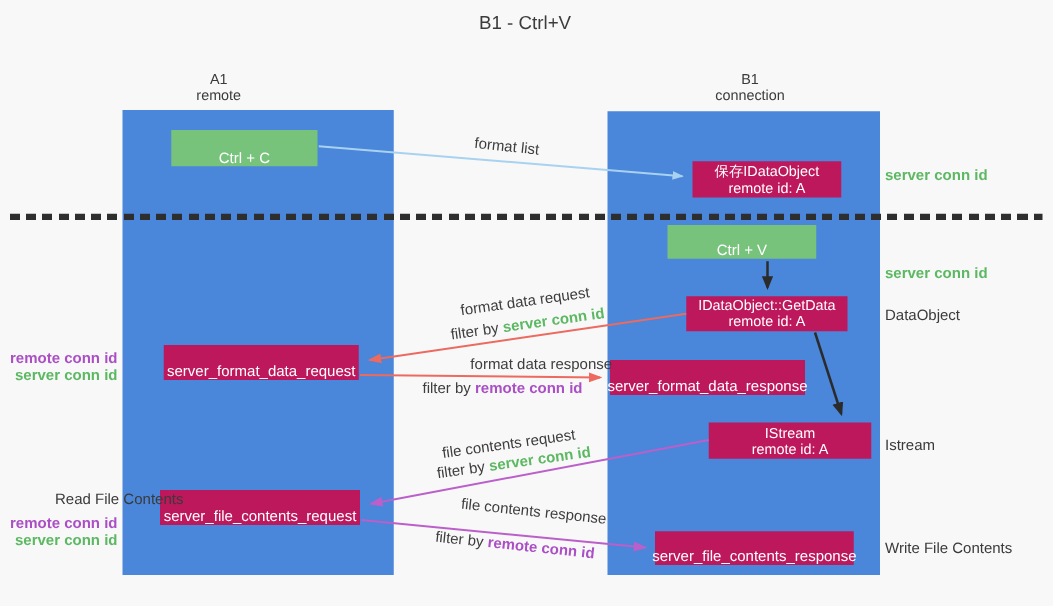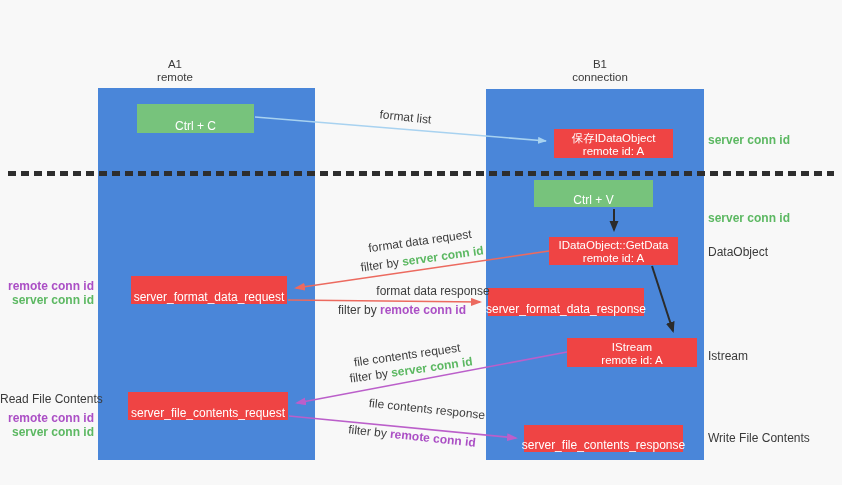--- a/index.html
+++ b/index.html
@@ -23,40 +23,41 @@
   .lane-right{left:486px;top:89px;width:218px;height:371px;}
   .dotted-line{
     left:8px;top:171px;width:826px;height:5px;z-index:5;
     background:repeating-linear-gradient(90deg,#2e2e2e 0 8px,transparent 8px 13px);
   }
   .node{
     z-index:4;display:flex;flex-direction:column;align-items:center;justify-content:flex-end;
     color:#ffffff;font-size:12px;line-height:13px;text-align:center;
   }
   .node.green{background:#77C37C;}
-  .node.orange{background:#ef4444;}
+  .node.orange{background:#be185d;}
   .node .l2{font-size:11.5px;}
   .mid-label{
     z-index:6;font-size:12px;color:#3d3d3d;text-align:center;white-space:nowrap;
   }
   .rot-neg{transform:rotate(-8deg);}
   .rot-pos{transform:rotate(6deg);}
   .green-text{color:#5CB862;font-weight:bold;}
   .purple-text{color:#AB4FC5;font-weight:bold;}
   .side-label{
     z-index:6;font-size:12px;line-height:14px;white-space:nowrap;
   }
   .left-col{left:0;width:94px;text-align:right;}
   .right-col{left:708px;text-align:left;}
   svg.arrows{position:absolute;left:0;top:0;z-index:5;pointer-events:none;}
 </style>
 </head>
 <body>
 
 <div class="abs title">
+  <div>B1 - Ctrl+V</div>
 </div>
 
 <div class="abs lane-header" style="left:115px;top:58px;">
   <div>A1</div>
   <div>remote</div>
 </div>
 <div class="abs lane-header" style="left:540px;top:58px;">
   <div>B1</div>
   <div>connection</div>
 </div>
@@ -114,21 +115,21 @@
 <div class="abs mid-label" style="left:332px;top:303px;width:140px;"><span>filter by </span><span class="purple-text">remote conn id</span></div>
 
 <div class="abs mid-label rot-neg" style="left:342px;top:348px;width:130px;">file contents request</div>
 <div class="abs mid-label rot-neg" style="left:341px;top:363px;width:140px;"><span>filter by </span><span class="green-text">server conn id</span></div>
 
 <div class="abs mid-label rot-pos" style="left:362px;top:402px;width:130px;">file contents response</div>
 <div class="abs mid-label rot-pos" style="left:342px;top:429px;width:140px;"><span>filter by </span><span class="purple-text">remote conn id</span></div>
 
 <div class="abs side-label left-col purple-text" style="top:279px;">remote conn id</div>
 <div class="abs side-label left-col green-text" style="top:293px;">server conn id</div>
-<div class="abs side-label left-col" style="top:392px;">Read File Contents</div>
+<div class="abs side-label left-col" style="top:392px;padding-left:44px;">Read File Contents</div>
 <div class="abs side-label left-col purple-text" style="top:411px;">remote conn id</div>
 <div class="abs side-label left-col green-text" style="top:425px;">server conn id</div>
 
 <div class="abs side-label right-col green-text" style="top:133px;">server conn id</div>
 <div class="abs side-label right-col green-text" style="top:211px;">server conn id</div>
 <div class="abs side-label right-col" style="top:245px;">DataObject</div>
 <div class="abs side-label right-col" style="top:349px;">Istream</div>
 <div class="abs side-label right-col" style="top:431px;">Write File Contents</div>
 
 <svg class="arrows" width="842" height="485" viewBox="0 0 842 485">

